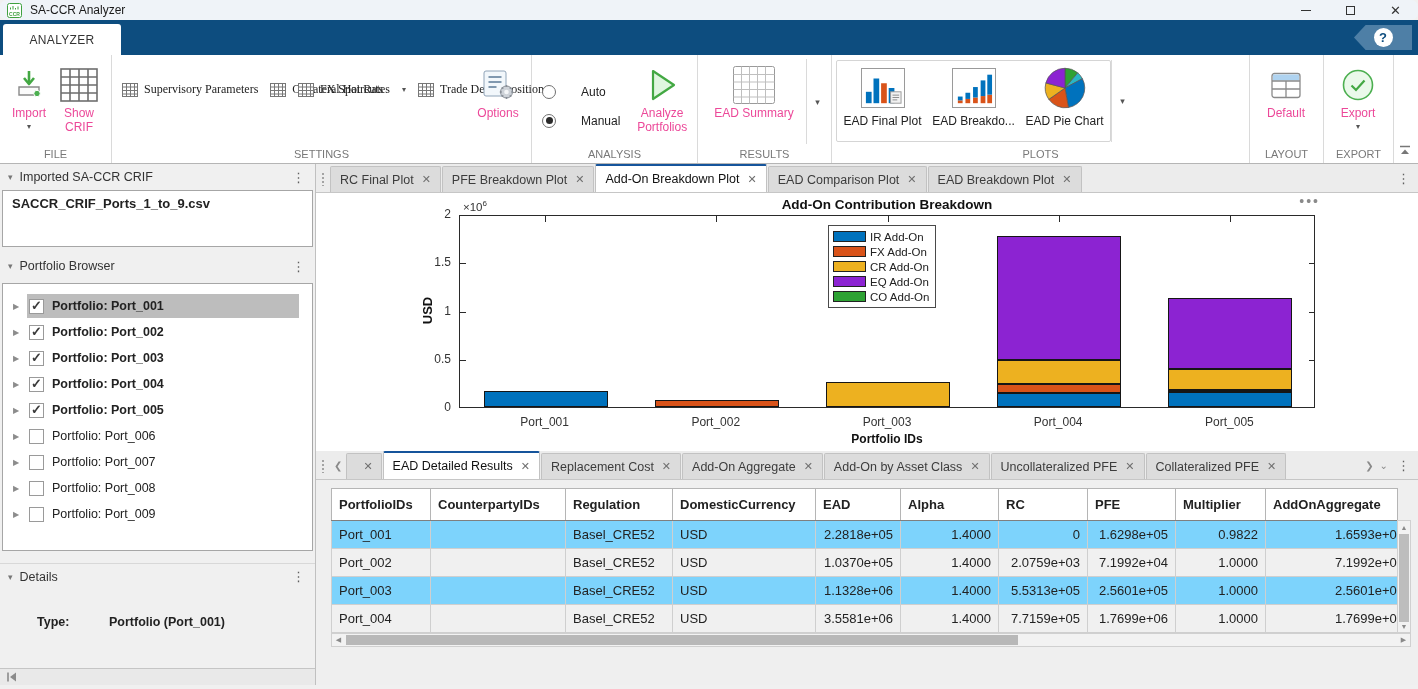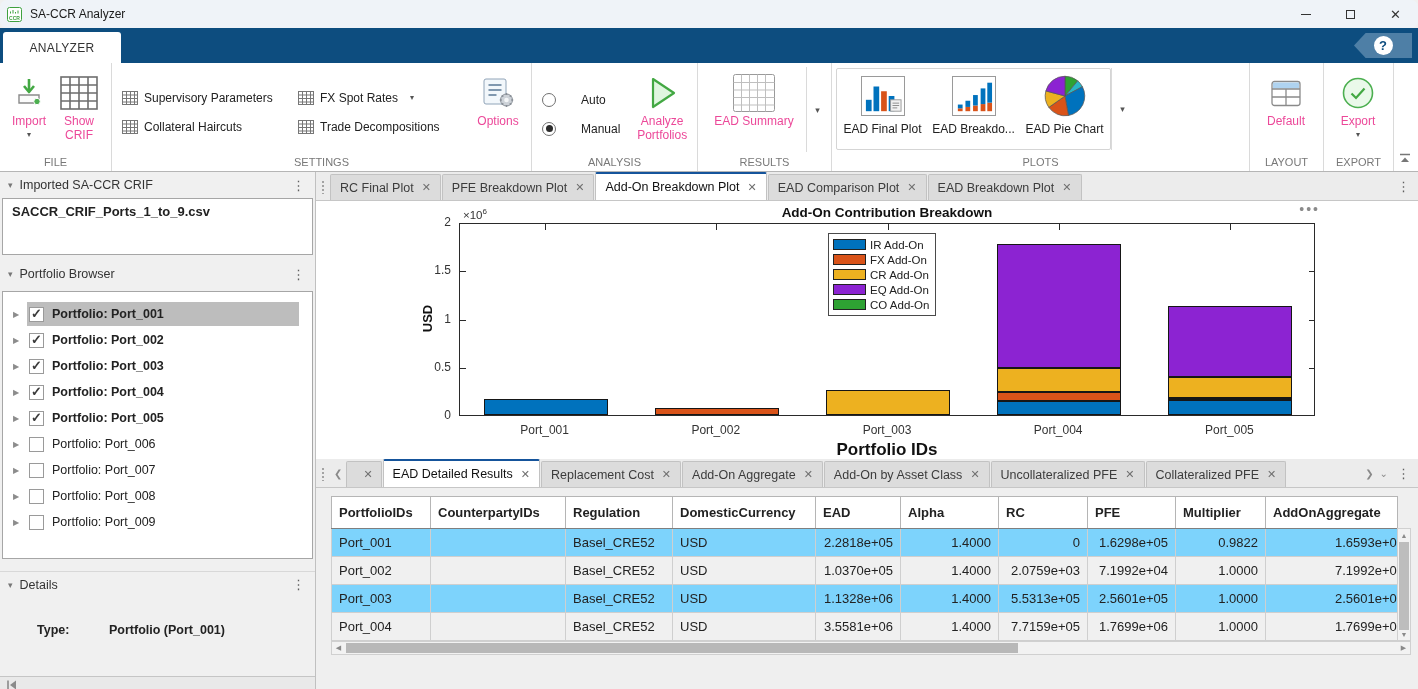--- a/index.html
+++ b/index.html
@@ -1,20 +1,20 @@
 <!DOCTYPE html>
 <html><head>
 <meta charset="utf-8">
 <style>
   * { box-sizing: border-box; margin: 0; padding: 0; }
   html,body { width:1418px; height:689px; overflow:hidden; }
   body { font-family:"Liberation Sans",sans-serif; background:#F0F0F0; position:relative; font-size:12px; color:#222; }
 
   
-  .titlebar { height:28px; background:#EFF3F8; display:flex; align-items:center;border-radius:7px; }
+  .titlebar { height:20px; background:#EFF3F8; display:flex; align-items:center;border-radius:7px; }
   .app-icon { margin-left:7px; width:15px; height:15px; }
   .title-text { margin-left:8px; font-size:12px; color:#1a1a1a; }
   .win-controls { margin-left:auto; display:flex; height:100%; }
   .win-btn { width:45px; display:flex; align-items:center; justify-content:center; color:#333; }
   .min-glyph { width:10px; height:1px; background:#333; }
   .max-glyph { width:9px; height:9px; border:1px solid #333; }
   .close-glyph { font-size:13px; line-height:1; }
 
   
   .tabstrip { height:35px; background:#0D4D7F; display:flex; align-items:flex-end; position:relative; }
@@ -27,21 +27,21 @@
 
   
   .ribbon { height:109px; background:#fff; border-bottom:1px solid #B5B5B5; display:flex; position:relative; }
   .rgroup { display:flex; flex-direction:column; border-right:1px solid #DADADA; }
   .rgroup-content { flex:1; display:flex; align-items:stretch; padding:4px 4px 0; }
   .rgroup-label { height:19px; font-size:11px; color:#787878; display:flex; align-items:center; justify-content:center; }
   .big-btn { display:flex; flex-direction:column; align-items:center; padding-top:5px; }
   .bb-icon { height:42px; display:flex; align-items:center; justify-content:center; }
   .bb-label { font-size:12px; color:#ec4899; text-align:center; line-height:14px; }
   .bb-caret { font-size:8px; color:#555; margin-top:2px; }
-  .settings-col { display:flex; flex-direction:column; padding-top:16px; }
+  .settings-col { display:flex; flex-direction:row; padding-top:16px;font-family:Liberation Serif, serif; }
   .sbtn { display:flex; align-items:center; gap:6px; height:25px; margin:2px 2px; padding:0 4px; font-size:12px; white-space:nowrap; }
   .inline-caret { font-size:8px; color:#555; margin-left:6px; }
   .radio-col { display:flex; flex-direction:column; padding-top:18px; }
   .radio-row { display:flex; align-items:center; gap:25px; height:25px; margin:2px 6px; }
   .radio { width:14px; height:14px; border:1px solid #707070; border-radius:50%; background:#fff; display:flex; align-items:center; justify-content:center; }
   .radio.sel::after { content:""; width:7px; height:7px; border-radius:50%; background:#2b2b2b; }
   .caret-strip { width:22px; border-left:1px solid #DADADA; display:flex; align-items:center; justify-content:center; color:#555; font-size:9px; }
   .gallery { display:flex; border:1px solid #D5D5D5; border-radius:2px; background:#fff; height:82px; margin-top:1px; }
   .gallery-item { width:91px; display:flex; flex-direction:column; align-items:center; padding-top:4px; }
   .gallery-thumb { width:48px; height:46px; display:flex; align-items:center; justify-content:center; }
@@ -87,21 +87,21 @@
   
   .chart-area { height:258px; background:#fff; position:relative; }
   .chart-title { position:absolute; top:4px; left:143px; width:856px; text-align:center; font-weight:bold; font-size:13.5px; color:#111; }
   .chart-dots { position:absolute; right:98px; top:0; color:#8A8A8A; font-size:14px; letter-spacing:2px; }
   .y-mult { position:absolute; top:6px; left:147px; font-size:11.5px; color:#333; }
   .y-mult sup { font-size:8px; }
   .ylabel { position:absolute; left:98px; top:110px; font-weight:bold; font-size:13px; color:#111; transform:rotate(-90deg); }
   .plot-box { position:absolute; left:143px; top:22px; width:856px; height:193px; border:1px solid #2A2A2A; background:#fff; }
   .ytick-label { position:absolute; width:40px; text-align:right; font-size:12px; color:#333; }
   .xtick-label { position:absolute; width:130px; text-align:center; font-size:12px; color:#333; top:222px; }
-  .x-label { position:absolute; top:239px; left:143px; width:856px; text-align:center; font-weight:bold; font-size:17px; color:#111; }
+  .x-label { position:absolute; top:239px; left:143px; width:856px; text-align:center; font-weight:bold; font-size:12px; color:#111; }
   .tickmark { position:absolute; background:#2A2A2A; }
   .bar-seg { position:absolute; border:1px solid #161616; }
   .legend { position:absolute; left:368px; top:9px; background:#fff; border:1px solid #4A4A4A; padding:3px 6px 3px 4px; }
   .legend-row { display:flex; align-items:center; gap:4px; height:15px; }
   .legend-swatch { width:33px; height:11px; border:1px solid #222; flex:none; }
   .legend-text { font-size:11.5px; color:#222; white-space:nowrap; }
 
   
   .table-region { height:205px; background:#EFEFEF; position:relative; }
   table.results { position:absolute; left:15px; top:8px; width:1066px; border-collapse:collapse; table-layout:fixed; background:#7dd3fc; font-size:13px; }

